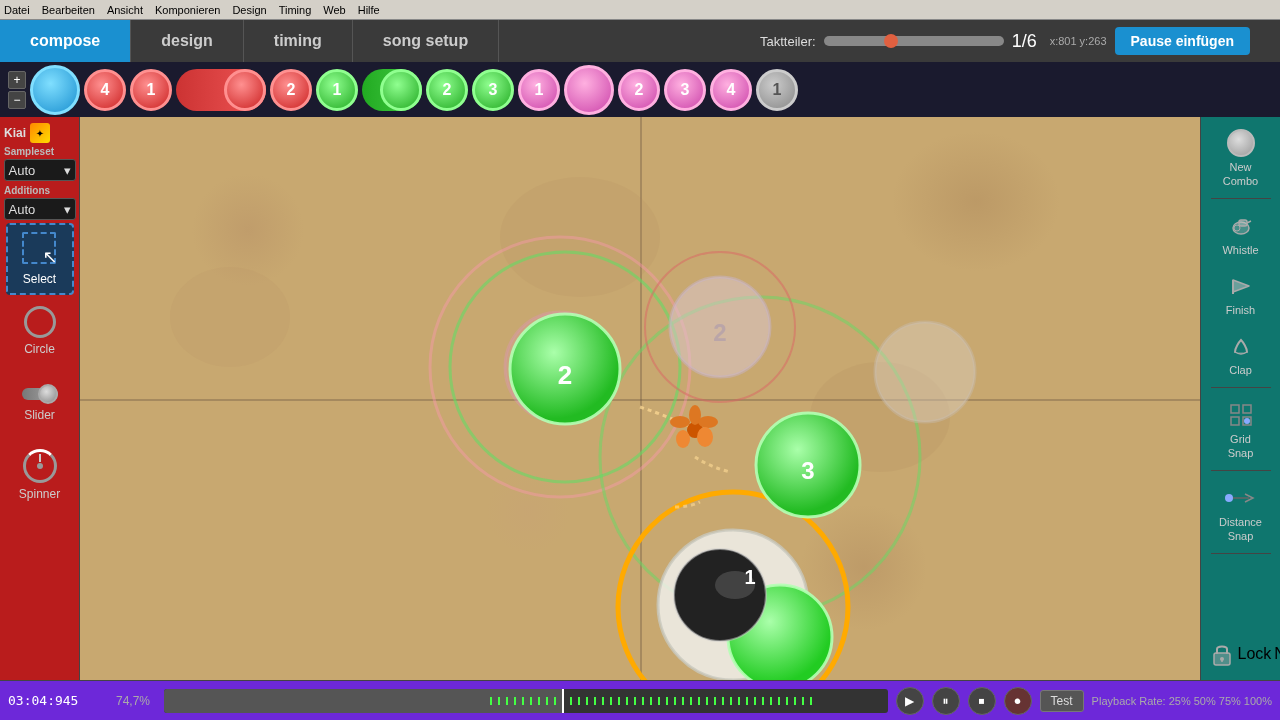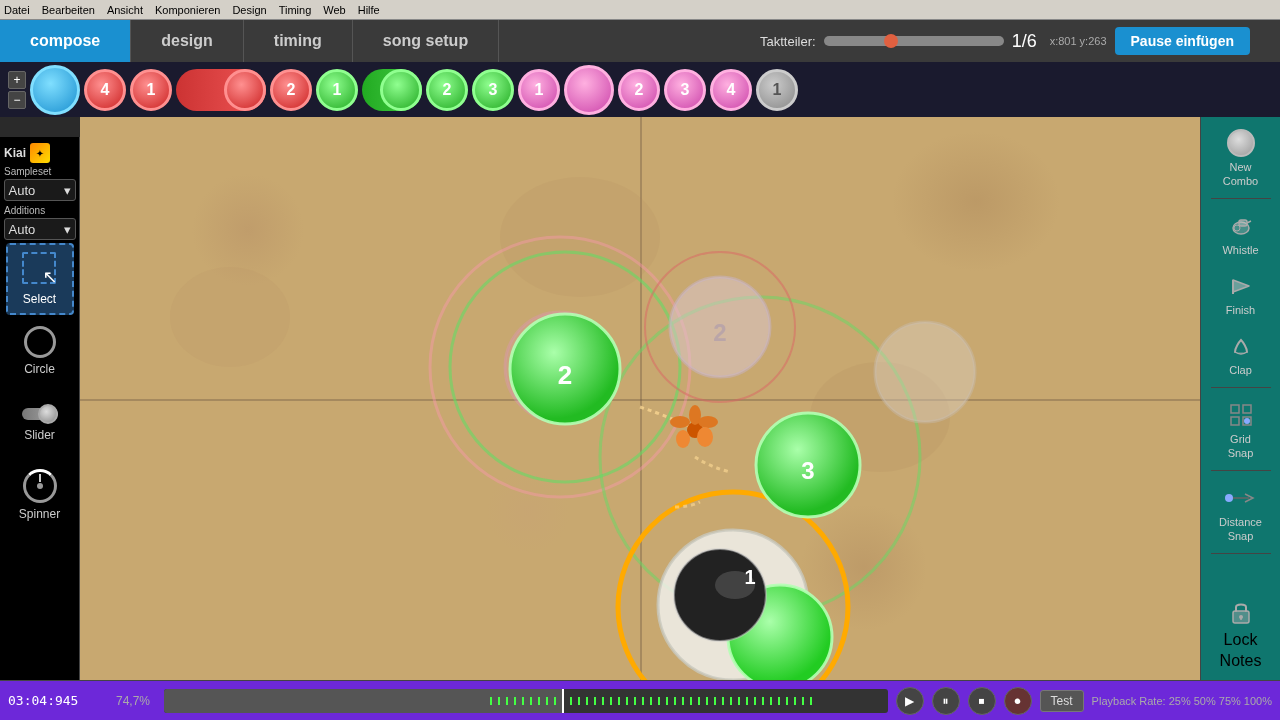--- a/index.html
+++ b/index.html
@@ -133,48 +133,47 @@
     .hit-circle.pink { background: radial-gradient(circle at 40% 35%, #ffb0e0, #cc44aa); border-color: #ffb0e0; }
     .hit-circle.gray { background: radial-gradient(circle at 40% 35%, #cccccc, #888888); border-color: #ccc; color: #555; }
 
     
     #left-sidebar {
       position: absolute;
       left: 0;
       top: 117px;
       width: 80px;
       bottom: 40px;
-      background: #000000;
+      background: #b91c1c;
       border-right: 1px solid #444;
       display: flex;
       flex-direction: column;
       align-items: center;
       padding: 4px 0;
       gap: 0;
       z-index: 10;
-      margin-top: 20px;
     }
 
     .kiai-row {
       width: 100%;
       display: flex;
       align-items: center;
       padding: 2px 4px;
       gap: 4px;
     }
     .kiai-label { color: #ddd; font-size: 12px; font-weight: bold; }
     .kiai-icon {
       width: 20px; height: 20px;
       background: linear-gradient(135deg, #ff8800, #ffdd00);
       border-radius: 3px;
       display: flex; align-items: center; justify-content: center;
       font-size: 10px;
     }
 
-    .sidebar-label { color: #bbb; font-size: 10px; margin-top: 1px; margin-bottom: 2px; width: 100%; padding-left: 4px; }
+    .sidebar-label { color: #bbb; font-size: 10px; margin-top: 1px; margin-bottom: 2px; width: 100%; padding-left: 4px; font-weight: bold; }
     .sidebar-dropdown {
       width: 72px;
       height: 22px;
       background: #1a1a1a;
       border: 1px solid #555;
       border-radius: 3px;
       color: #ddd;
       font-size: 13px;
       display: flex;
       align-items: center;
@@ -297,21 +296,21 @@
     }
 
     .right-separator {
       width: 60px;
       height: 1px;
       background: #444;
       margin: 3px 0;
     }
 
     .lock-notes-btn {
-      display: flex; flex-direction: column; align-items: center; gap: 3px;
+      display: flex; flex-direction: row; align-items: center; gap: 3px;
       padding: 6px 4px; cursor: pointer; border-radius: 4px; width: 72px;
       margin-top: auto;
     }
 
     
     #bottom-bar {
       position: absolute;
       bottom: 0;
       left: 0;
       right: 0;

